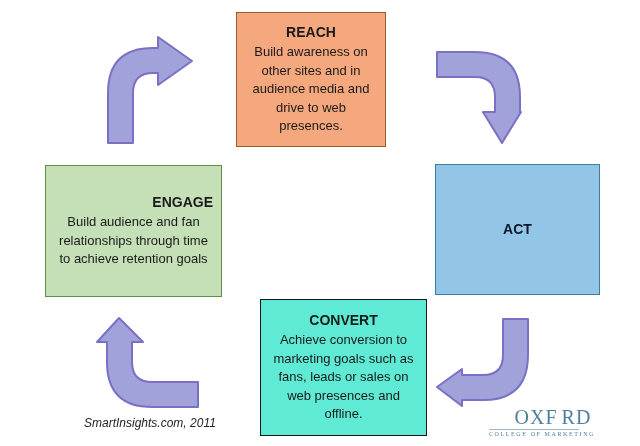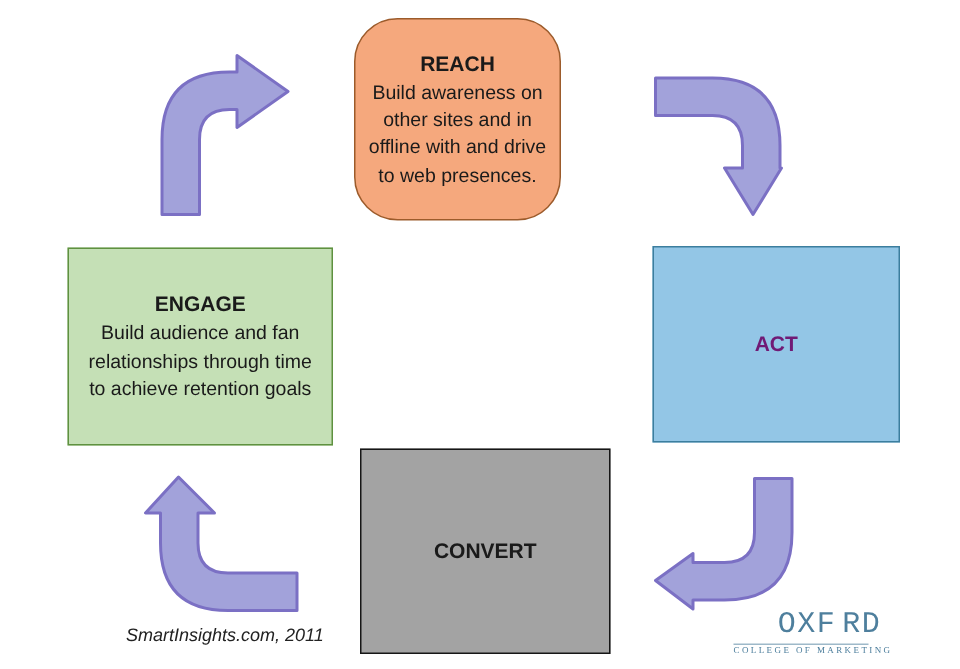--- a/index.html
+++ b/index.html
@@ -12,32 +12,32 @@
   .arrow-layer{position:absolute;left:0;top:0;width:640px;height:446px;pointer-events:none;}
   .box{
     position:absolute;
     border:1.6px solid #000;
     box-sizing:border-box;
     display:flex;flex-direction:column;justify-content:center;
     text-align:center;padding:6px 8px;
   }
   .box-heading{font-weight:bold;font-size:14px;line-height:1.42;}
   .box-body{font-size:13px;line-height:1.42;}
-  .box-reach{left:236px;top:12px;width:138px;height:135px;border-radius:29px;}
+  .box-reach{left:236px;top:12px;width:150px;height:135px;}
   .box-act{left:435px;top:164px;width:165px;height:131px;}
-  .box-engage{left:45px;top:165px;width:177px;height:132px;}
+  .box-engage{left:45px;top:165px;width:177px;height:132px;align-items:flex-end;}
   .box-convert{left:240px;top:299px;width:167px;height:137px;}
   .citation{
     position:absolute;left:84px;top:416px;width:160px;
     font-size:12px;font-style:italic;color:#222;
     font-family:"Liberation Sans", sans-serif;
   }
   .logo{position:absolute;left:489px;top:407px;width:90px;text-align:center;}
   .logo-word{
-    font-family:Liberation Mono, monospace;
+    font-family:Liberation Serif, serif;
     font-size:20px;letter-spacing:1px;line-height:1;
     display:flex;align-items:center;justify-content:center;gap:1px;
     white-space:nowrap;
     margin-left:38px;
   }
   .logo-tree{display:inline-block;vertical-align:middle;margin:0 1px;}
   .logo-subtitle{
     margin-top:2px;padding-top:1px;border-top:0.5px solid rgba(78,127,157,.55);
     font-size:6px;letter-spacing:1.6px;line-height:1.2;white-space:nowrap;
     font-family:"Liberation Serif", serif;
@@ -50,29 +50,30 @@
 
   <svg class="arrow-layer" width="640" height="446" viewBox="0 0 640 446" xmlns="http://www.w3.org/2000/svg">
     <path d="M108,143 V93 Q108,48 153,48 H158 V37 L192,61 L158,85 V73 H153 Q133,73 133,93 V143 Z" stroke-width="2" stroke-linejoin="round" fill="#A2A2DA" stroke="#7B70C4"></path>
     <path d="M437,52 H475 Q520,52 520,97 V112 H521 L502,143 L483,112 H495 V97 Q495,77 475,77 H437 Z" stroke-width="2" stroke-linejoin="round" fill="#A2A2DA" stroke="#7B70C4"></path>
     <path d="M503,319 H528 V355 Q528,400 483,400 H462 V406 L437,387 L462,369 V375 H483 Q503,375 503,355 Z" stroke-width="2" stroke-linejoin="round" fill="#A2A2DA" stroke="#7B70C4"></path>
     <path d="M198,382 H152 Q132,382 132,362 V342 H143 L119,318 L97,342 H107 V362 Q107,407 152,407 H198 Z" stroke-width="2" stroke-linejoin="round" fill="#A2A2DA" stroke="#7B70C4"></path>
   </svg>
 
   <div class="box box-reach" style="background: rgb(245, 168, 125); border-color: rgb(156, 91, 43); color: rgb(26, 26, 26);">
     <div class="box-heading">REACH</div>
-    <div class="box-body">Build awareness on other sites and in offline with and drive to web presences.</div>
+    <div class="box-body">Build awareness on other sites and in audience media and drive to web presences.</div>
   </div>
 
-  <div class="box box-act" style="background: rgb(147, 198, 230); border-color: rgb(60, 126, 158); color: #701a75;">
+  <div class="box box-act" style="background: rgb(147, 198, 230); border-color: rgb(60, 126, 158); color: #0f172a;">
     <div class="box-heading">ACT</div>
   </div>
 
-  <div class="box box-convert" style="background: #a3a3a3; border-color: rgb(22, 22, 22); color: rgb(26, 26, 26);">
+  <div class="box box-convert" style="background: #5eead4; border-color: rgb(22, 22, 22); color: rgb(26, 26, 26); margin-left: 20px;">
     <div class="box-heading">CONVERT</div>
+    <div class="box-body">Achieve conversion to marketing goals such as fans, leads or sales on web presences and offline.</div>
   </div>
 
   <div class="box box-engage" style="background: rgb(197, 224, 182); border-color: rgb(95, 145, 64); color: rgb(26, 26, 26);">
     <div class="box-heading">ENGAGE</div>
     <div class="box-body">Build audience and fan relationships through time to achieve retention goals</div>
   </div>
 
   <div class="citation">SmartInsights.com, 2011</div>
 
   <div class="logo">

